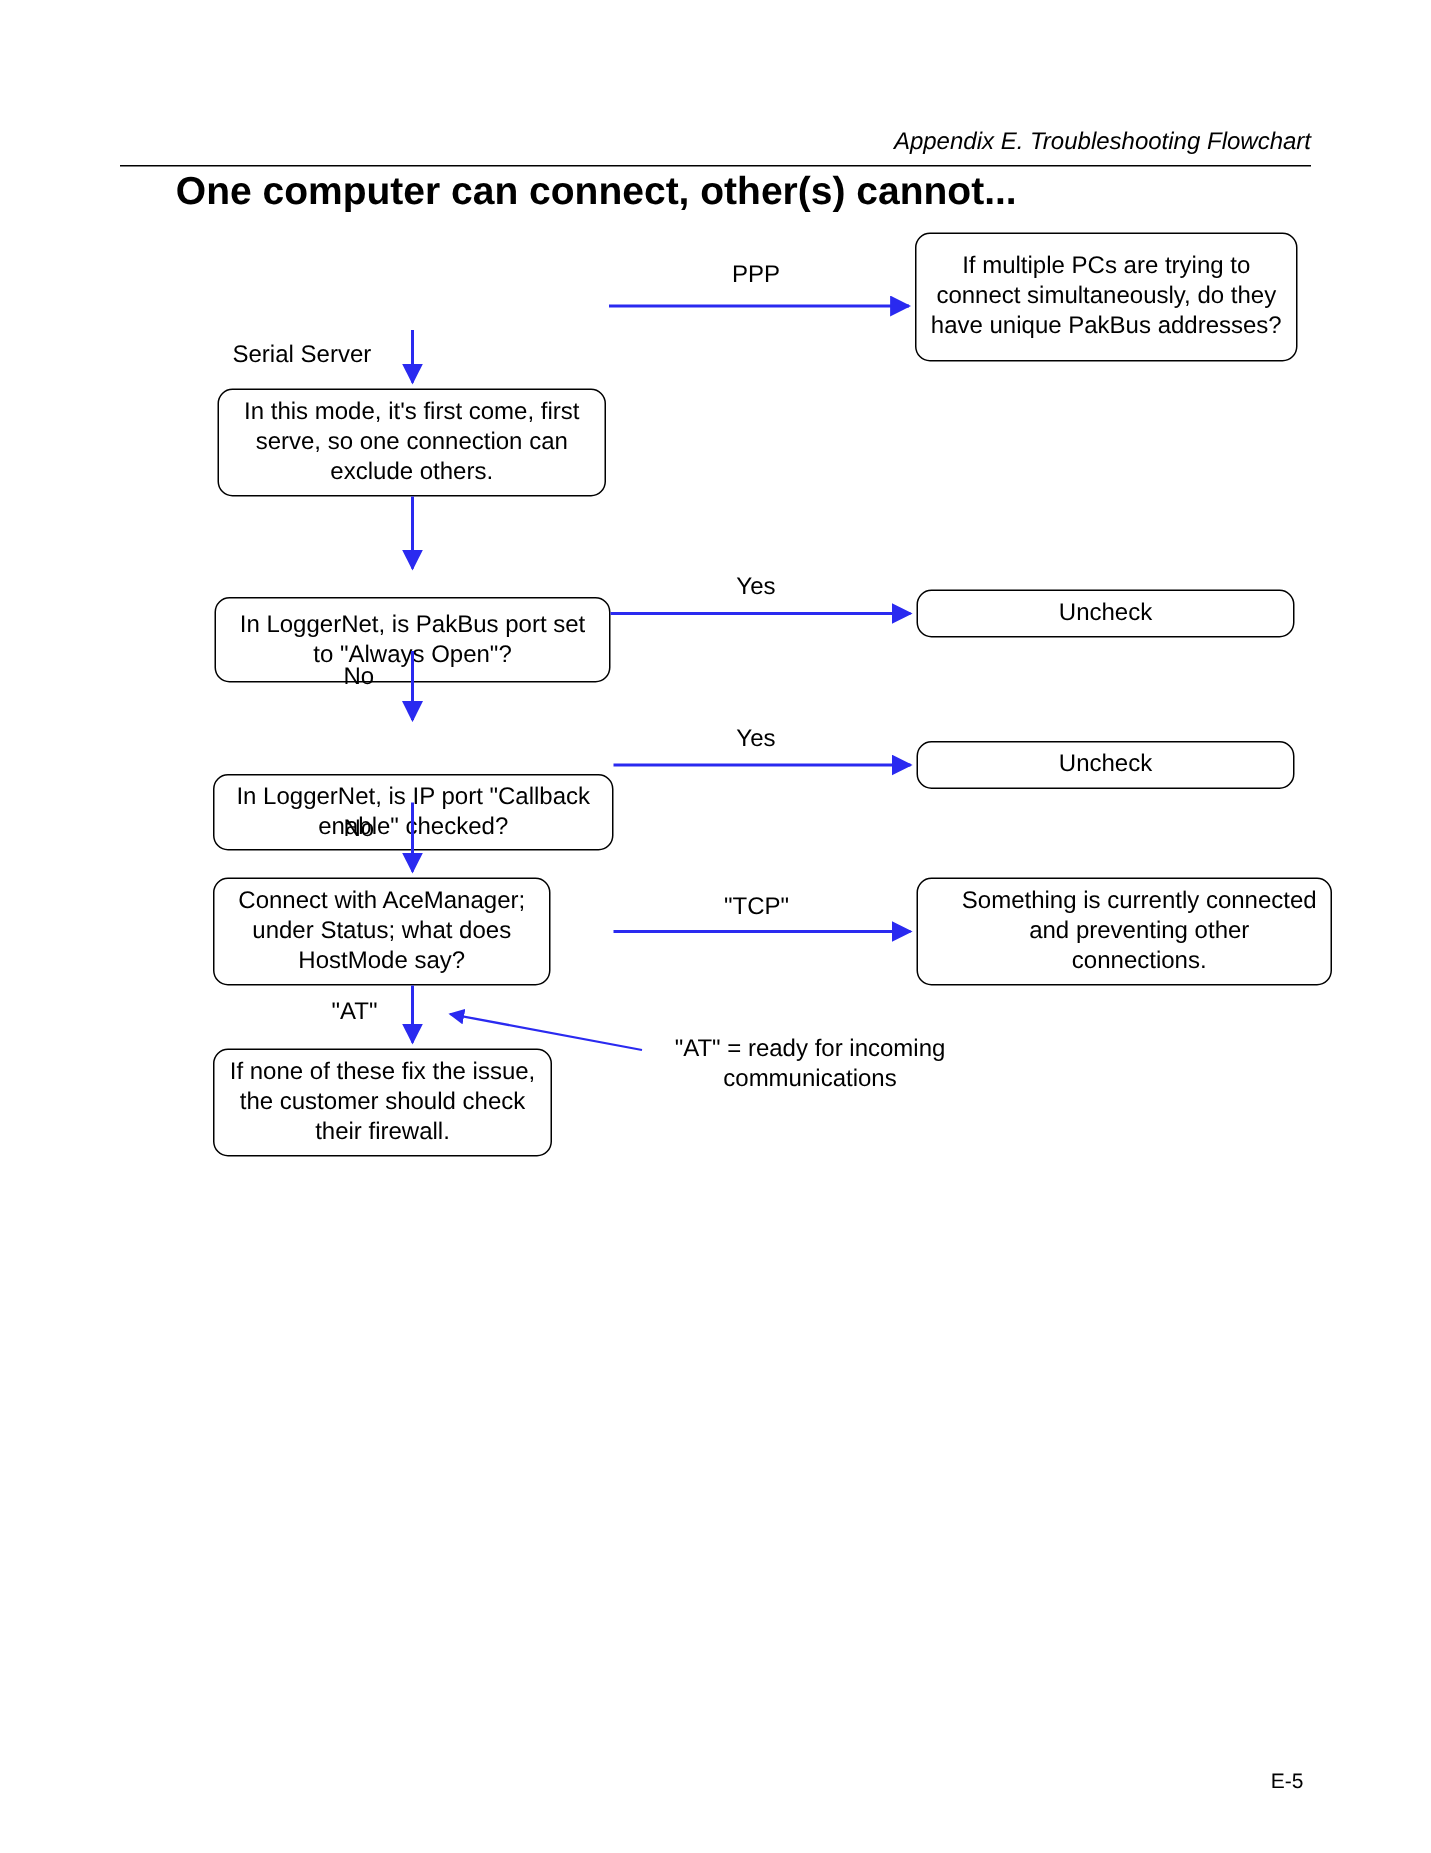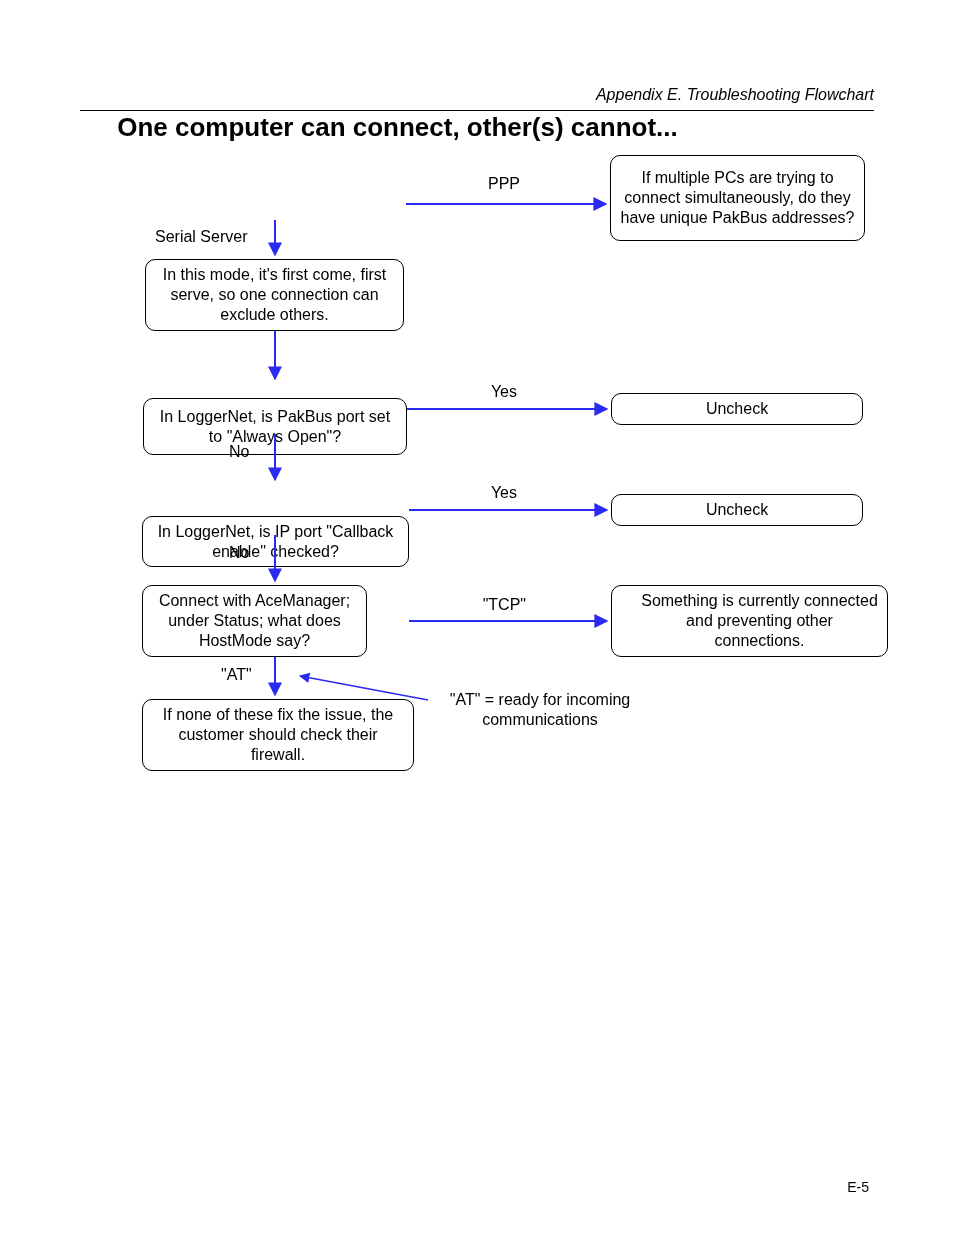--- a/index.html
+++ b/index.html
@@ -26,21 +26,21 @@
   <div class="title">One computer can connect, other(s) cannot...</div>
 
   <div class="node" style="left:610px; top:155px; width:255px; height:86px;">If multiple PCs are trying to connect simultaneously, do they have unique PakBus addresses?</div>
   <div class="node" style="left:145px; top:259px; width:259px; height:72px;">In this mode, it's first come, first serve, so one connection can exclude others.</div>
   <div class="node" style="left:143px; top:398px; width:264px; height:57px;">In LoggerNet, is PakBus port set to "Always Open"?</div>
   <div class="node" style="left:611px; top:393px; width:252px; height:32px;">Uncheck</div>
   <div class="node" style="left:142px; top:484px; width:267px; height:51px;margin-top:32px;">In LoggerNet, is IP port "Callback enable" checked?</div>
   <div class="node" style="left:611px; top:494px; width:252px; height:32px;">Uncheck</div>
   <div class="node" style="left:142px; top:585px; width:225px; height:72px;">Connect with AceManager; under Status; what does HostMode say?</div>
   <div class="node" style="left:611px; top:585px; width:277px; height:72px;padding-left:28px;">Something is currently connected and preventing other connections.</div>
-  <div class="node" style="left:142px; top:699px; width:272px; height:72px;">If none of these fix the issue, the customer should check their firewall.</div>
+  <div class="node" style="left:142px; top:699px; width:226px; height:72px;">If none of these fix the issue, the customer should check their firewall.</div>
 
   <div class="label" style="left:460px; top:175px; width:60px;">PPP</div>
   <div class="label" style="left:155px; top:228px; width:110px; text-align:left;">Serial Server</div>
   <div class="label" style="left:467px; top:383px; width:50px;">Yes</div>
   <div class="label" style="left:229px; top:443px; width:40px; text-align:left;">No</div>
   <div class="label" style="left:467px; top:484px; width:50px;">Yes</div>
   <div class="label" style="left:229px; top:544px; width:40px; text-align:left;">No</div>
   <div class="label" style="left:456px; top:596px; width:70px;">"TCP"</div>
   <div class="label" style="left:221px; top:666px; width:60px; text-align:left;">"AT"</div>
   <div class="label" style="left:430px; top:690px; width:220px; text-align:center; line-height:1.25;">"AT" = ready for incoming communications</div>

